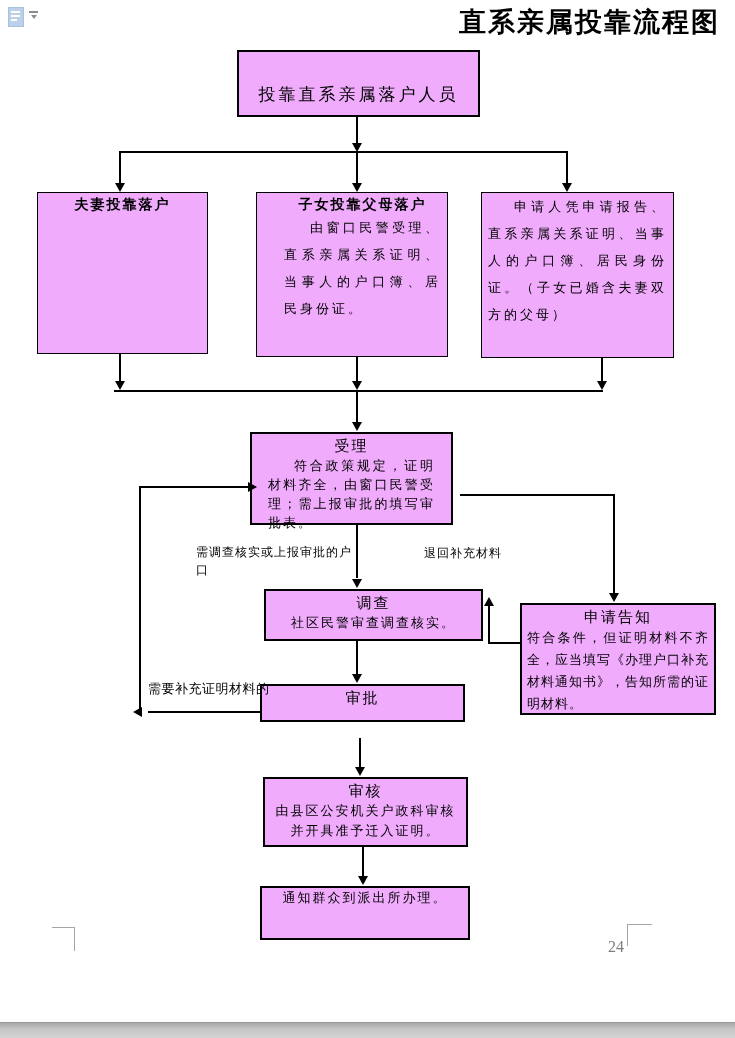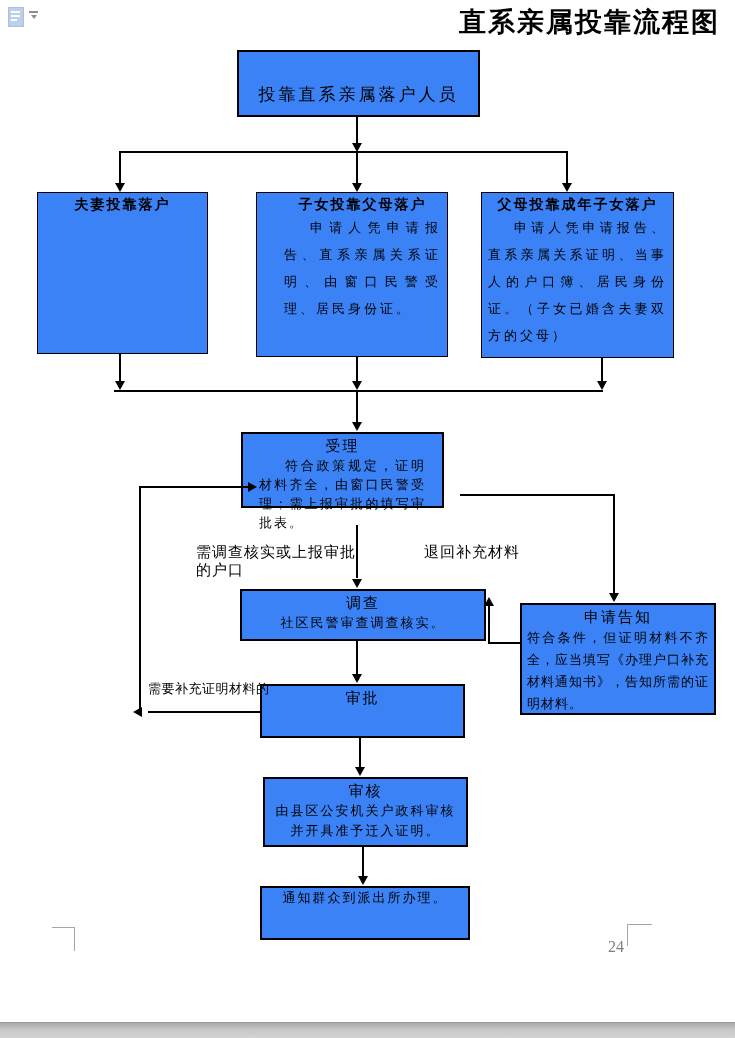--- a/index.html
+++ b/index.html
@@ -2,41 +2,41 @@
 <html><head>
 <meta charset="utf-8">
 <style>
   html,body{margin:0;padding:0;}
   .screen{position:relative;width:735px;height:1038px;background:#ffffff;overflow:hidden;
           font-family:"Liberation Sans",sans-serif;color:#000;}
   
   .doc-title{position:absolute;left:0;top:4px;width:720px;text-align:right;
              font-size:27px;font-weight:bold;letter-spacing:2px;}
   
-  .box{position:absolute;border:1.5px solid #000;background:#3b82f6;box-sizing:border-box;}
+  .box{position:absolute;border:1.5px solid #000;background:#f0abfc;box-sizing:border-box;}
   .bold-border{border-width:2px;}
   .bt{display:block;text-align:center;font-weight:bold;font-size:14px;padding-top:3px;letter-spacing:2px;}
   .plain .bt{font-weight:normal;font-size:15px;}
   .bb{display:block;font-size:13px;letter-spacing:3px;line-height:27px;
       text-align:justify;text-indent:2em;padding:0 6px;}
   .tight .bb{letter-spacing:2px;line-height:19px;padding:0 16px;}
   .mid .bb{letter-spacing:1px;line-height:22px;text-indent:0;padding:0 5px;}
   .cen .bb{text-align:center;text-indent:0;letter-spacing:2px;line-height:20px;}
   .start-box{display:flex;align-items:flex-end;justify-content:center;
              font-size:17px;letter-spacing:3px;padding-bottom:9px;}
   
   .ln{position:absolute;background:#000;}
   .v{width:2px;} .h{height:2px;}
   .ah{position:absolute;width:0;height:0;}
   .ah.d{border-left:5px solid transparent;border-right:5px solid transparent;border-top:9px solid #000;}
   .ah.u{border-left:5px solid transparent;border-right:5px solid transparent;border-bottom:9px solid #000;}
   .ah.r{border-top:5px solid transparent;border-bottom:5px solid transparent;border-left:9px solid #000;}
   .ah.l{border-top:5px solid transparent;border-bottom:5px solid transparent;border-right:9px solid #000;}
   
-  .lbl{position:absolute;font-size:15px;letter-spacing:1px;line-height:18px;}
+  .lbl{position:absolute;font-size:12px;letter-spacing:1px;line-height:18px;}
   .lbl.small{font-size:13px;letter-spacing:0.5px;}
   
   .crop{position:absolute;background:#a6a6a6;}
   .page-num{position:absolute;left:608px;top:938px;font-family:"Liberation Serif",serif;
             font-size:16px;color:#7f7f7f;}
   .footer-band{position:absolute;left:0;top:1022px;width:735px;height:16px;
                background:linear-gradient(180deg,#a9a9a9 0,#c6c6c6 40%,#d3d3d3 100%);
                border-top:1px solid #9a9a9a;box-sizing:border-box;}
   
   .paste-btn{position:absolute;left:7px;top:6px;width:34px;height:22px;cursor:pointer;}
@@ -67,40 +67,39 @@
 
   <div class="box bold-border start-box" style="left:237px;top:50px;width:243px;height:67px;">
     <span>投靠直系亲属落户人员</span>
   </div>
 
   <div class="box" style="left:37px;top:192px;width:171px;height:162px;">
     <span class="bt">夫妻投靠落户</span>
   </div>
   <div class="box" style="left:256px;top:192px;width:192px;height:165px;padding-left:21px;">
     <span class="bt">子女投靠父母落户</span>
-    <span class="bb">申请人凭申请报告、直系亲属关系证明、由窗口民警受理、居民身份证。</span>
+    <span class="bb">由窗口民警受理、直系亲属关系证明、当事人的户口簿、居民身份证。</span>
   </div>
   <div class="box" style="left:481px;top:192px;width:193px;height:166px;">
-    <span class="bt">父母投靠成年子女落户</span>
     <span class="bb">申请人凭申请报告、直系亲属关系证明、当事人的户口簿、居民身份证。（子女已婚含夫妻双方的父母）</span>
   </div>
 
-  <div class="box bold-border plain tight" style="left:241px;top:432px;width:203px;height:76px;">
+  <div class="box bold-border plain tight" style="left:250px;top:432px;width:203px;height:93px;">
     <span class="bt">受理</span>
     <span class="bb">符合政策规定，证明材料齐全，由窗口民警受理；需上报审批的填写审批表。</span>
   </div>
-  <div class="box bold-border plain cen" style="left:240px;top:589px;width:246px;height:52px;">
+  <div class="box bold-border plain cen" style="left:264px;top:589px;width:219px;height:52px;">
     <span class="bt">调查</span>
     <span class="bb">社区民警审查调查核实。</span>
   </div>
   <div class="box bold-border plain mid" style="left:520px;top:603px;width:196px;height:112px;">
     <span class="bt">申请告知</span>
     <span class="bb">符合条件，但证明材料不齐全，应当填写《办理户口补充材料通知书》，告知所需的证明材料。</span>
   </div>
-  <div class="box bold-border plain cen" style="left:260px;top:684px;width:205px;height:54px;">
+  <div class="box bold-border plain cen" style="left:260px;top:684px;width:205px;height:38px;">
     <span class="bt">审批</span>
   </div>
   <div class="box bold-border plain cen" style="left:263px;top:777px;width:205px;height:70px;">
     <span class="bt">审核</span>
     <span class="bb">由县区公安机关户政科审核并开具准予迁入证明。</span>
   </div>
   <div class="box bold-border plain cen" style="left:260px;top:886px;width:210px;height:54px;">
     <span class="bb">通知群众到派出所办理。</span>
   </div>
 

